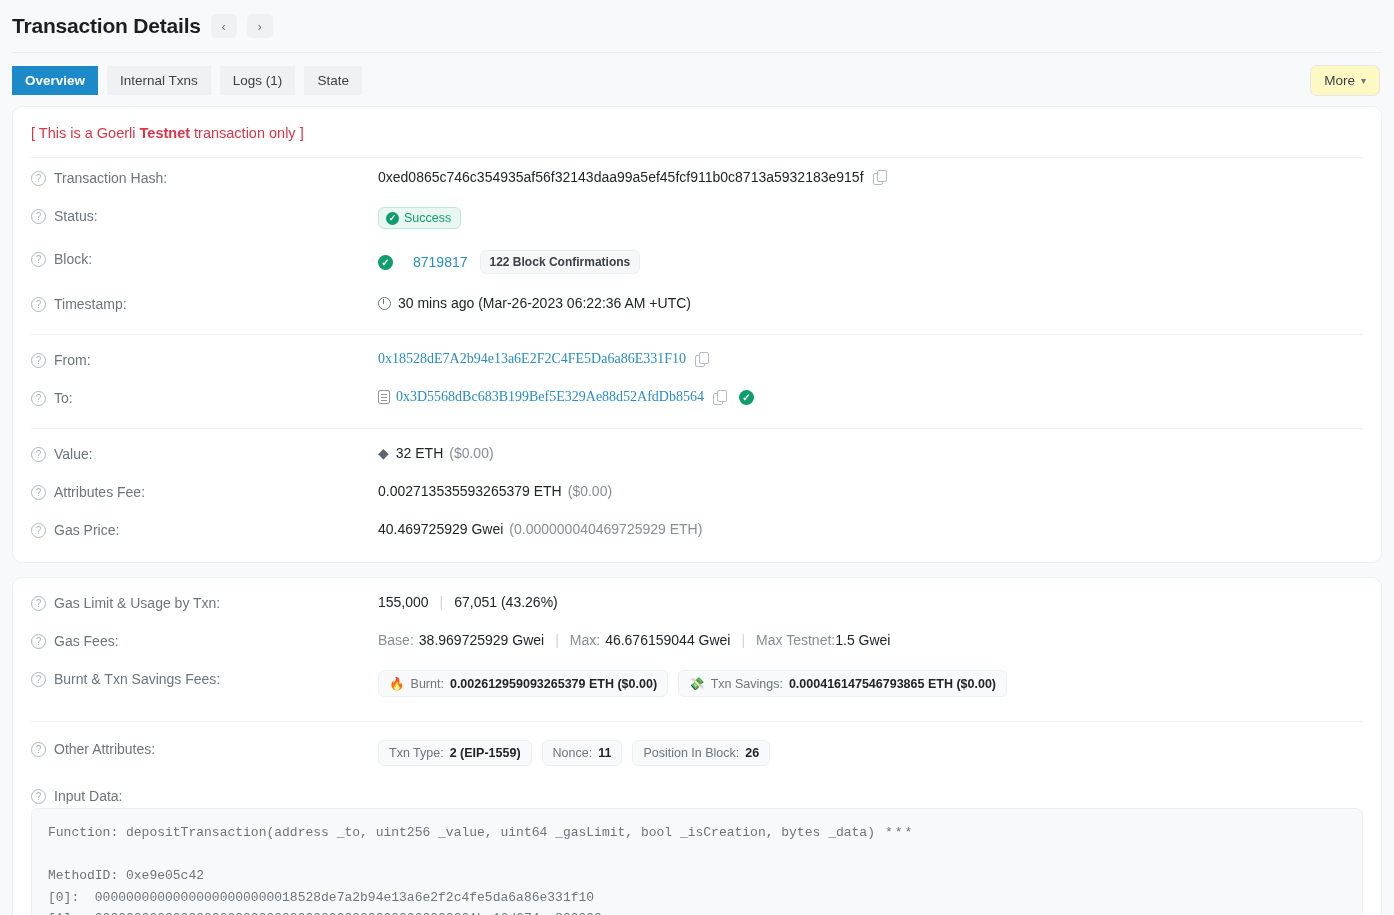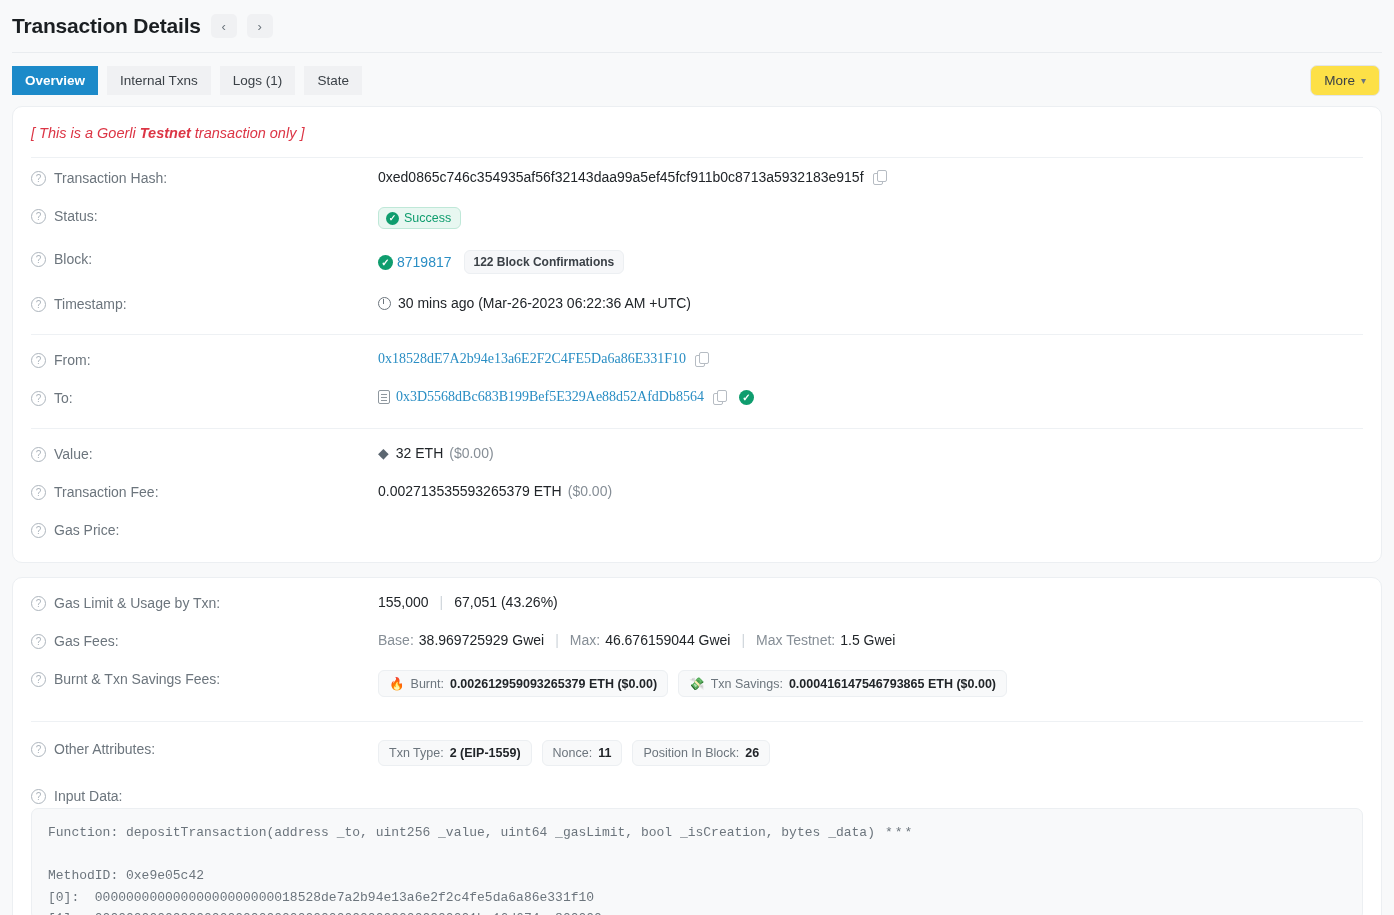--- a/index.html
+++ b/index.html
@@ -33,32 +33,32 @@
   }
   .tab {
     font-size: 13.5px; padding: 7px 13px; border-radius: 0;
     background: #f0f1f3; color: #3b4147; margin-right: 9px;
     cursor: pointer; white-space: nowrap; font-weight: 500;
     border: none;
   }
   .tab.active { background: #1c8ac9; color: #fff; font-weight: bold; }
   .more-btn {
     margin-left: auto; font-size: 13.5px; padding: 7px 13px;
-    border: 1px solid #e3e6ea; border-radius: 7px; background: #fde047;
+    border: 1px solid #e3e6ea; border-radius: 7px; background: #fef9c3;
     color: #3b4147; cursor: pointer; display: flex; align-items: center; gap: 6px;
   }
   .caret { font-size: 10px; color: #6c757d; }
 
   
   .card {
     background: #fff; border: 1px solid #eceff2; border-radius: 10px;
     margin: 0 12px 14px 12px; padding: 0 0 14px 0;
   }
   .testnet-note {
-    color: #dc3545; font-size: 14.5px; padding: 18px 18px 16px 18px; font-style: italic;
+    color: #dc3545; font-size: 14.5px; padding: 18px 18px 16px 18px;
   }
   .testnet-note b { font-weight: bold; }
   .divider { height: 1px; background: #eef1f4; margin: 0 18px; }
 
   .row { display: flex; align-items: flex-start; padding: 11px 18px 10px 18px; }
   .row .lbl {
     width: 347px; flex: 0 0 347px;
     font-size: 14px; color: #6c757d;
     display: flex; align-items: center; gap: 8px;
     padding-top: 1px;
@@ -89,21 +89,21 @@
     border-radius: 6px; padding: 3px 9px 3px 7px; font-size: 12.5px;
   }
   .chk {
     width: 13px; height: 13px; border-radius: 50%; background: #0f9d6e;
     color: #fff; font-size: 9px; line-height: 13px; text-align: center;
     display: inline-block; font-weight: bold;
   }
   .chk.lg { width: 15px; height: 15px; line-height: 15px; font-size: 10px; }
 
   .link { color: #2a8ec4; text-decoration: none; cursor: pointer; font-family: Liberation Serif, serif; }
-  .blocknum { color: #2a8ec4; font-size: 14px; margin-left: 4px; cursor: pointer; }
+  .blocknum { color: #2a8ec4; font-size: 14px; margin-left: 20px; cursor: pointer; }
   .pill {
     display: inline-block; background: #f6f7f9; border: 1px solid #eceff2;
     border-radius: 6px; padding: 4px 9px; font-size: 12px; color: #3b4147;
     margin-left: 12px; font-weight: bold;
   }
   .clock {
     display: inline-block; width: 13px; height: 13px; border-radius: 50%;
     border: 1.4px solid #6c757d; margin-right: 7px; position: relative;
     vertical-align: -2px;
   }
@@ -252,32 +252,36 @@
       <div class="val">
         <span class="eth-glyph">◆</span>
         <span>32 ETH</span>
         <span class="muted" style="margin-left:6px">($0.00)</span>
       </div>
     </div>
 
     <div class="row">
       <div class="lbl">
         <span class="qm">?</span>
-        <span>Transaction Fee:</span>
+        <span>Attributes Fee:</span>
       </div>
       <div class="val">
         <span>0.002713535593265379 ETH</span>
         <span class="muted" style="margin-left:6px">($0.00)</span>
       </div>
     </div>
 
     <div class="row">
       <div class="lbl">
         <span class="qm">?</span>
         <span>Gas Price:</span>
+      </div>
+      <div class="val">
+        <span>40.469725929 Gwei</span>
+        <span class="muted" style="margin-left:6px">(0.000000040469725929 ETH)</span>
       </div>
     </div>
   </div>
 
   <div class="card">
     <div class="row" style="padding-top:16px">
       <div class="lbl">
         <span class="qm">?</span>
         <span>Gas Limit &amp; Usage by Txn:</span>
       </div>
@@ -294,21 +298,21 @@
         <span>Gas Fees:</span>
       </div>
       <div class="val">
         <span class="muted">Base:</span>
         <span class="strong" style="margin-left:5px">38.969725929 Gwei</span>
         <span class="sep">|</span>
         <span class="muted">Max:</span>
         <span class="strong" style="margin-left:5px">46.676159044 Gwei</span>
         <span class="sep">|</span>
         <span class="muted">Max Testnet:</span>
-        <span class="strong" style="margin-left:5px">1.5 Gwei</span>
+        <span class="strong" style="">1.5 Gwei</span>
       </div>
     </div>
 
     <div class="row">
       <div class="lbl">
         <span class="qm">?</span>
         <span>Burnt &amp; Txn Savings Fees:</span>
       </div>
       <div class="val">
         <span class="chip">

